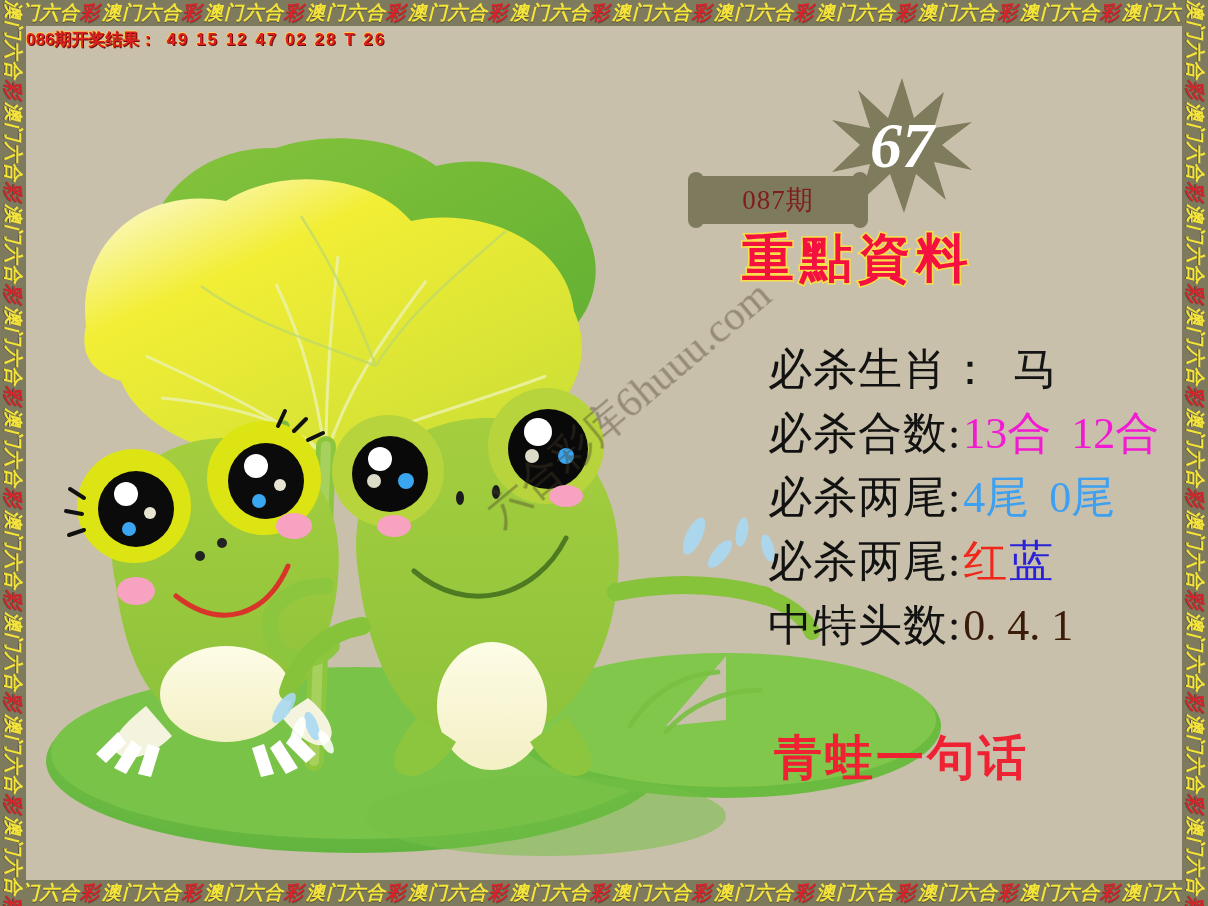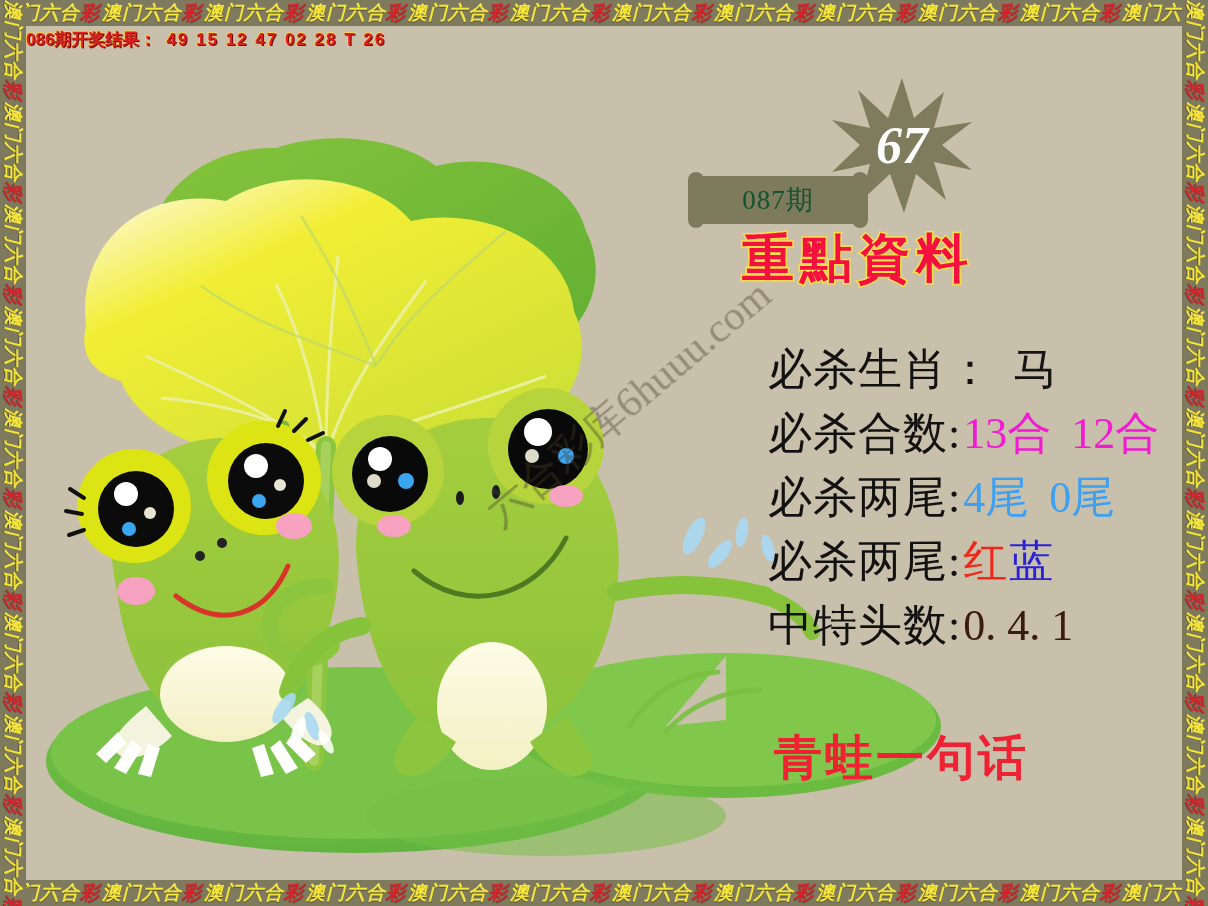--- a/index.html
+++ b/index.html
@@ -133,21 +133,21 @@
     z-index: 24;
   }
   .star-num {
     position: absolute;
     left: 0; top: 0;
     width: 140px; height: 135px;
     display: flex;
     align-items: center;
     justify-content: center;
     font-family: "Liberation Serif", serif;
-    font-size: 52px;
+    font-size: 64px;
     font-style: italic;
     font-weight: bold;
     color: #ffffff;
     z-index: 2;
   }
 
   .issue-banner {
     position: absolute;
     left: 672px;
     top: 150px;
@@ -174,21 +174,21 @@
   .issue-banner .ribbon:before { left: -10px; }
   .issue-banner .ribbon:after  { right: -10px; }
   .issue-text {
     position: absolute;
     inset: 0;
     display: flex;
     align-items: center;
     justify-content: center;
     font-family: "Liberation Serif", serif;
     font-size: 27px;
-    color: #14532d;
+    color: #7f1d1d;
     letter-spacing: 1px;
     z-index: 2;
   }
 
   
   .panel-heading {
     position: absolute;
     left: 716px;
     top: 206px;
     font-family: Liberation Sans, sans-serif;

